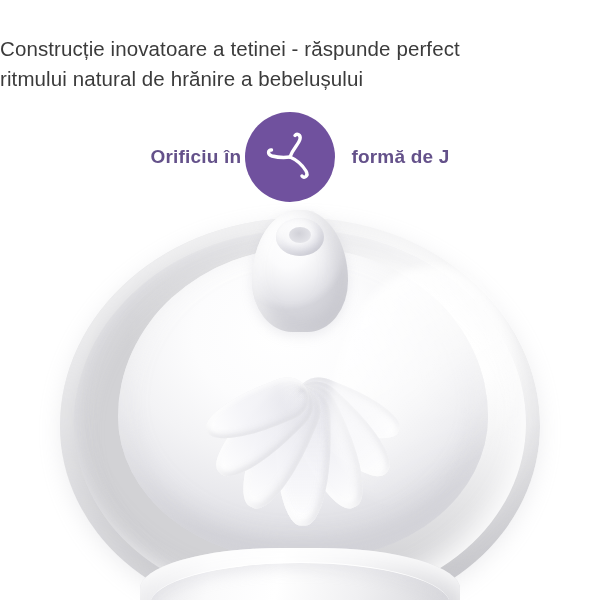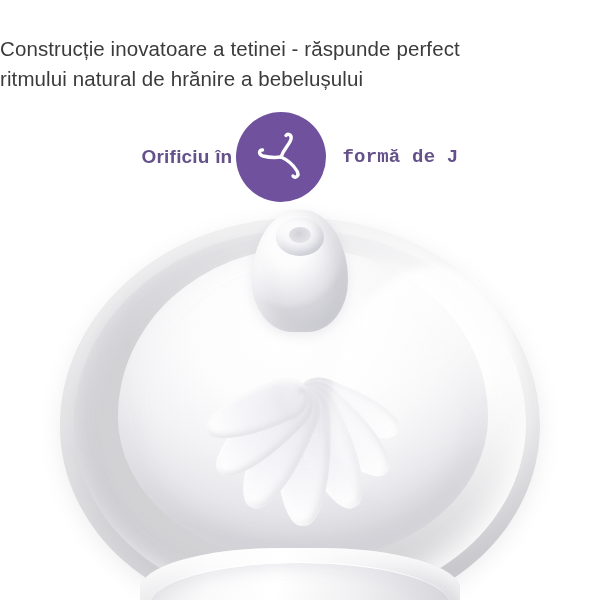--- a/index.html
+++ b/index.html
@@ -46,21 +46,21 @@
     justify-content: center;
   }
   .badge-label {
     font-size: 19px;
     font-weight: bold;
     color: #64518a;
     letter-spacing: 0.2px;
     white-space: nowrap;
   }
   .badge-label.left  { margin-right: 4px; }
-  .badge-label.right { margin-left: 16px; font-family: Liberation Mono, monospace; }
+  .badge-label.right { margin-left: 16px; }
 
   .badge-circle {
     position: relative;
     width: 90px;
     height: 90px;
     border-radius: 50%;
     background: #70519e;
     flex: 0 0 auto;
     display: flex;
     align-items: center;

